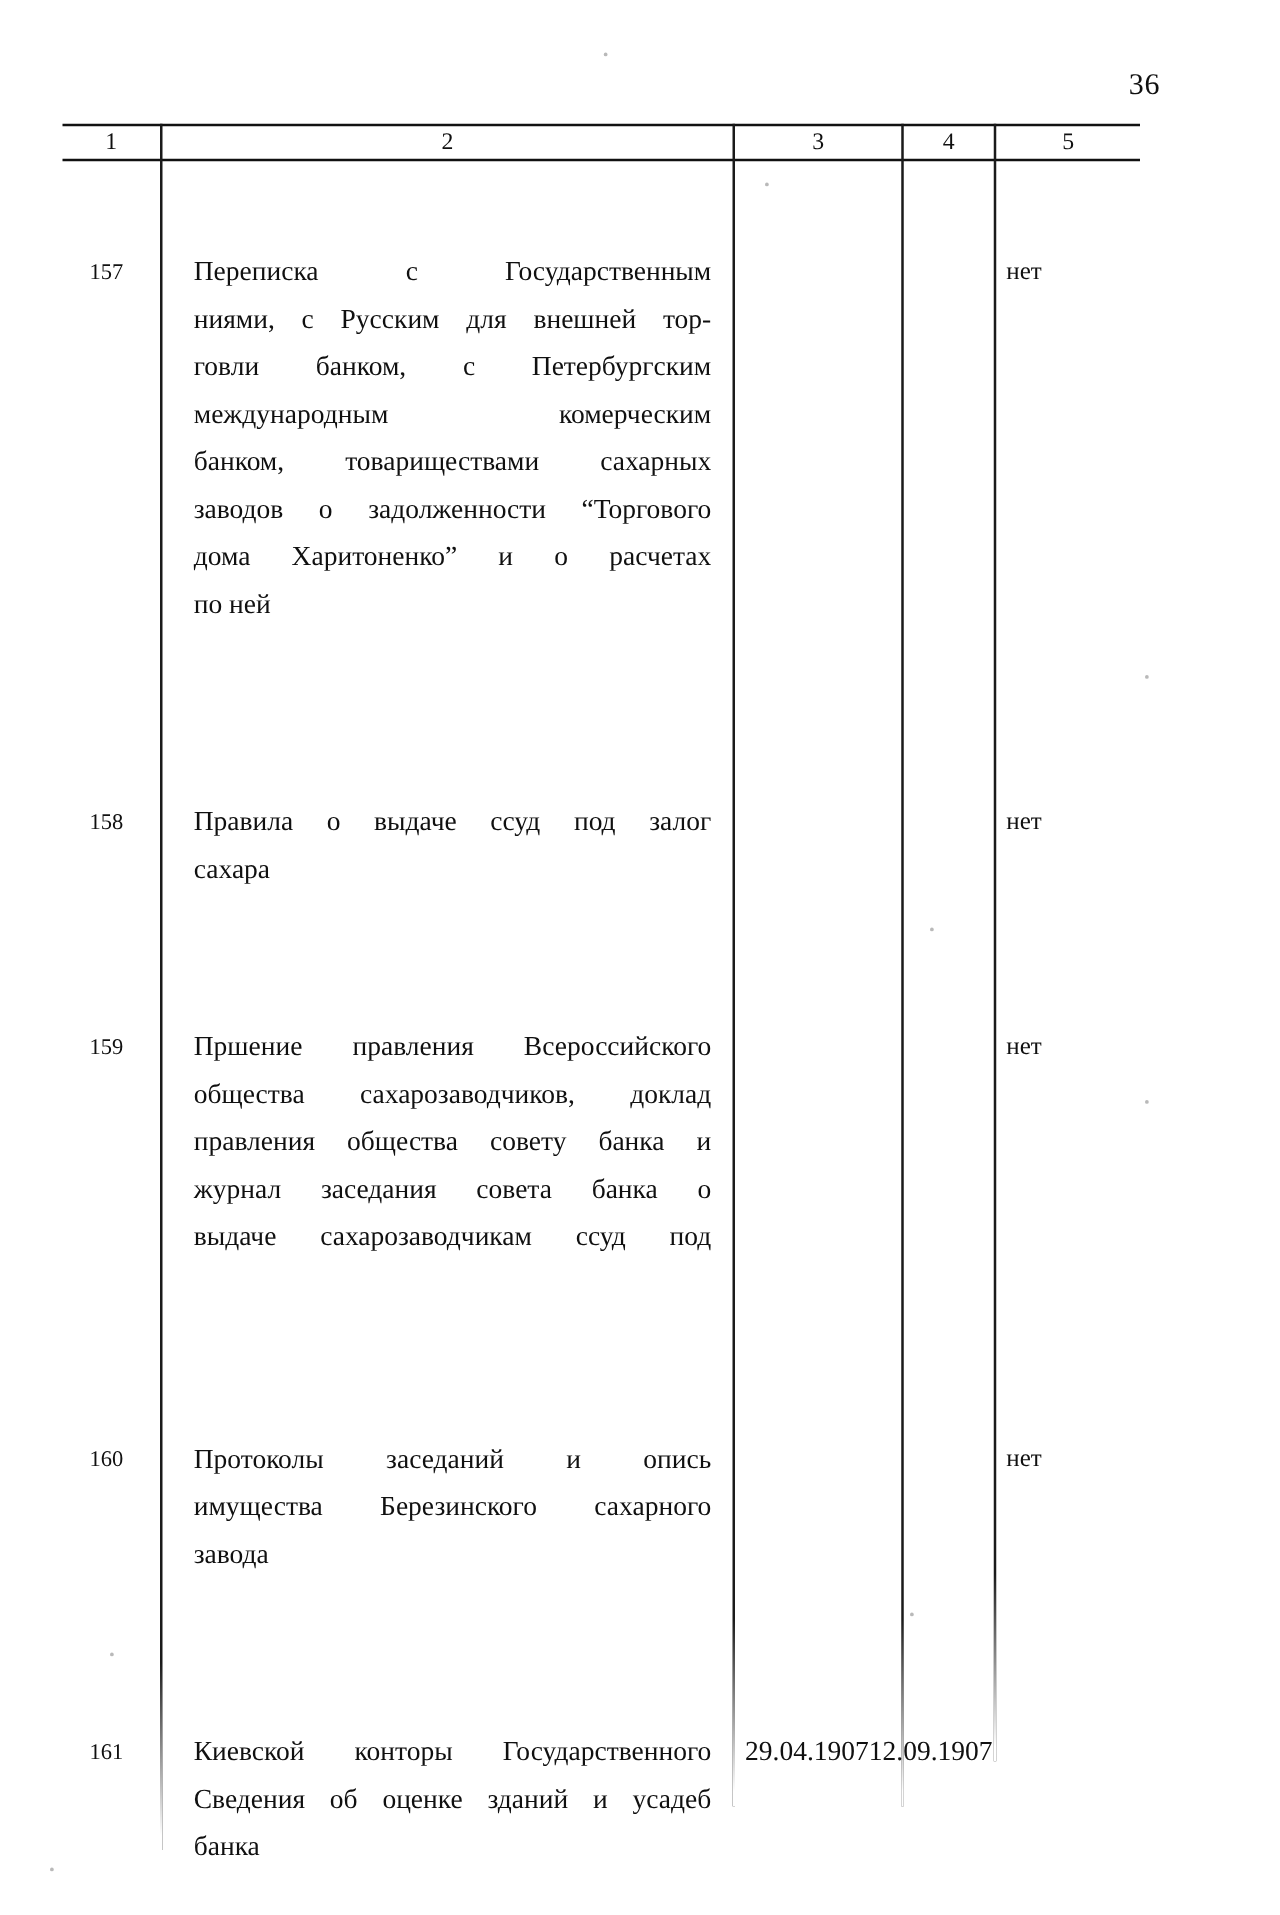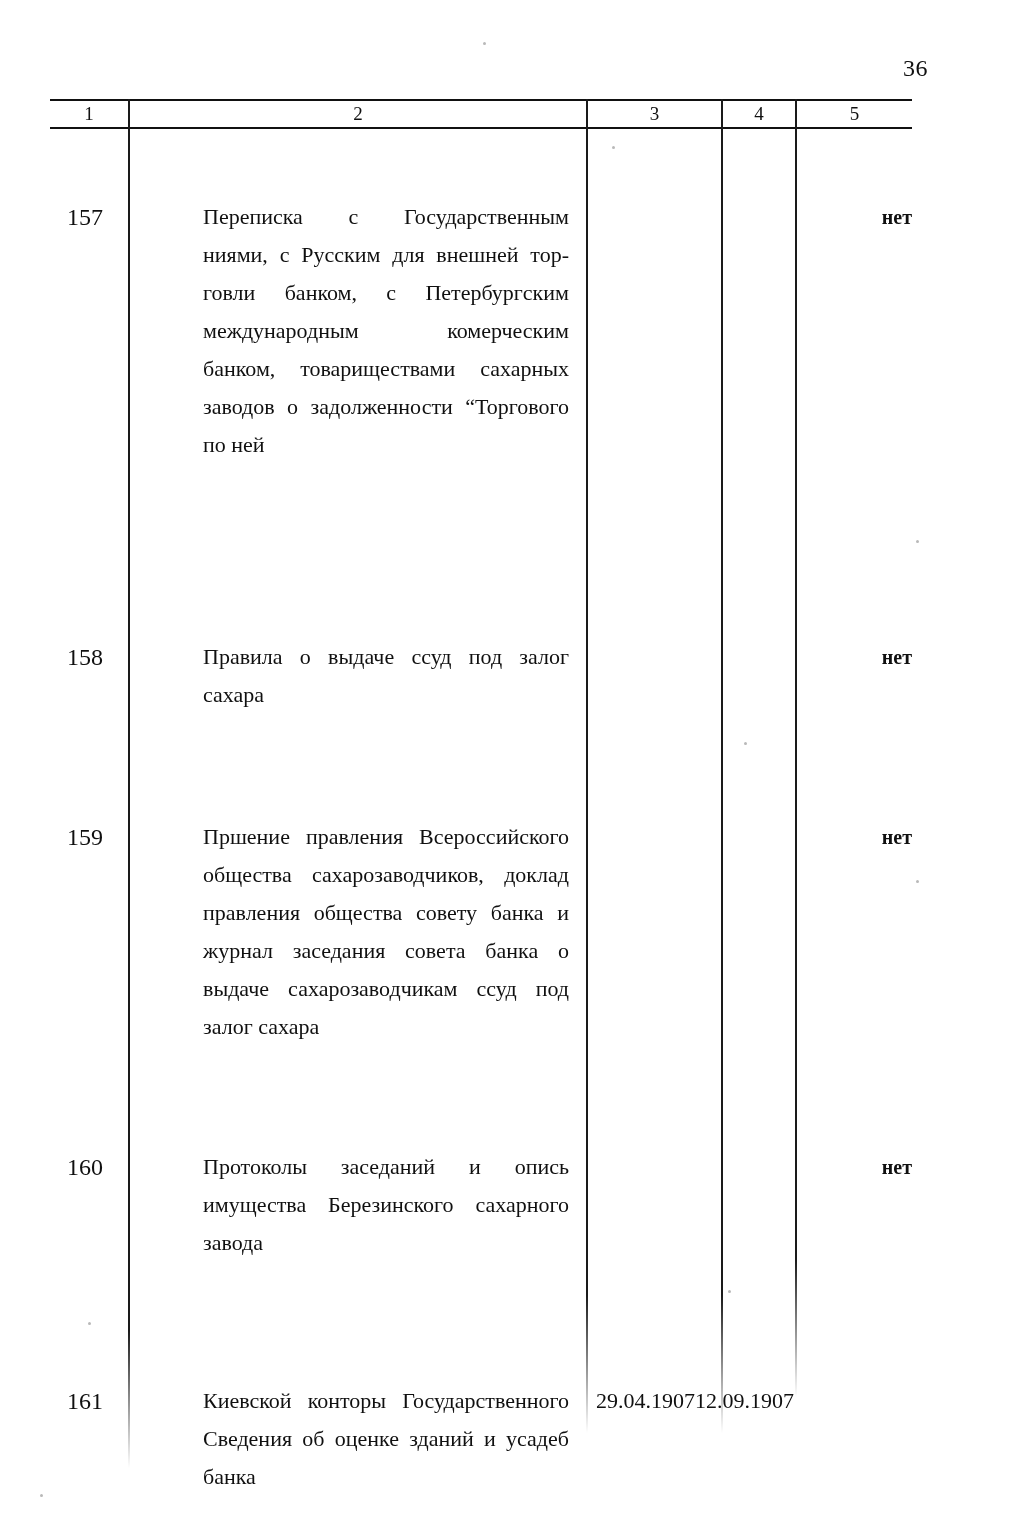--- a/index.html
+++ b/index.html
@@ -79,61 +79,59 @@
   .hdr-5 { left: 797px; width: 115px; }
 
   
   .row { position: absolute; left: 0; width: 1024px; }
 
   .cell-num {
     position: absolute;
     left: 50px;
     width: 70px;
     text-align: center;
-    font-size: 24px;
+    font-size: 18px;
     line-height: 38px;
   }
   .cell-title {
     position: absolute;
     left: 155px;
     width: 414px;
     font-size: 22px;
     line-height: 38px;
     text-align: justify;
     text-align-last: left;
     hyphens: manual;
   }
   .cell-title .ln {
     display: block;
     text-align: justify;
     text-align-last: justify;
     white-space: pre;
-    margin-left: 48px;
   }
   .cell-title .ln.last {
     text-align-last: left;
   }
   .cell-dates {
     position: absolute;
     left: 596px;
     width: 122px;
     font-size: 22px;
     line-height: 38px;
     text-align: left;
   }
   .cell-note {
     position: absolute;
     left: 797px;
     width: 115px;
     font-size: 20px;
     line-height: 38px;
-    text-align: right;
+    text-align: left;
     padding-left: 8px;
     box-sizing: border-box;
-    font-weight: bold;
   }
 
   
   .r157 { top: 198px; }
   .r158 { top: 638px; }
   .r159 { top: 818px; }
   .r160 { top: 1148px; }
   .r161 { top: 1382px; }
 
   
@@ -174,20 +172,21 @@
 
   <div class="row r157">
     <div class="cell-num">157</div>
     <div class="cell-title">
         <span class="ln">Переписка  с  Государственным</span>
         <span class="ln">ниями, с Русским для внешней тор-</span>
         <span class="ln">говли  банком,  с  Петербургским</span>
         <span class="ln">международным     комерческим</span>
         <span class="ln">банком, товариществами сахарных</span>
         <span class="ln">заводов о задолженности “Торгового</span>
+        <span class="ln">дома  Харитоненко”  и  о  расчетах</span>
         <span class="ln last">по ней</span>
       </div>
     <div class="cell-dates"></div>
     <div class="cell-note">нет</div>
   </div>
 
   <div class="row r158">
     <div class="cell-num">158</div>
     <div class="cell-title">
         <span class="ln">Правила  о  выдаче  ссуд  под  залог</span>
@@ -198,21 +197,20 @@
   </div>
 
   <div class="row r159">
     <div class="cell-num">159</div>
     <div class="cell-title">
         <span class="ln">Пршение правления Всероссийского</span>
         <span class="ln">общества сахарозаводчиков, доклад</span>
         <span class="ln">правления общества совету банка и</span>
         <span class="ln">журнал  заседания  совета  банка  о</span>
         <span class="ln">выдаче  сахарозаводчикам  ссуд  под</span>
-        <span class="ln last">залог сахара</span>
       </div>
     <div class="cell-dates"></div>
     <div class="cell-note">нет</div>
   </div>
 
   <div class="row r160">
     <div class="cell-num">160</div>
     <div class="cell-title">
         <span class="ln">Протоколы   заседаний   и   опись</span>
         <span class="ln">имущества Березинского сахарного</span>

